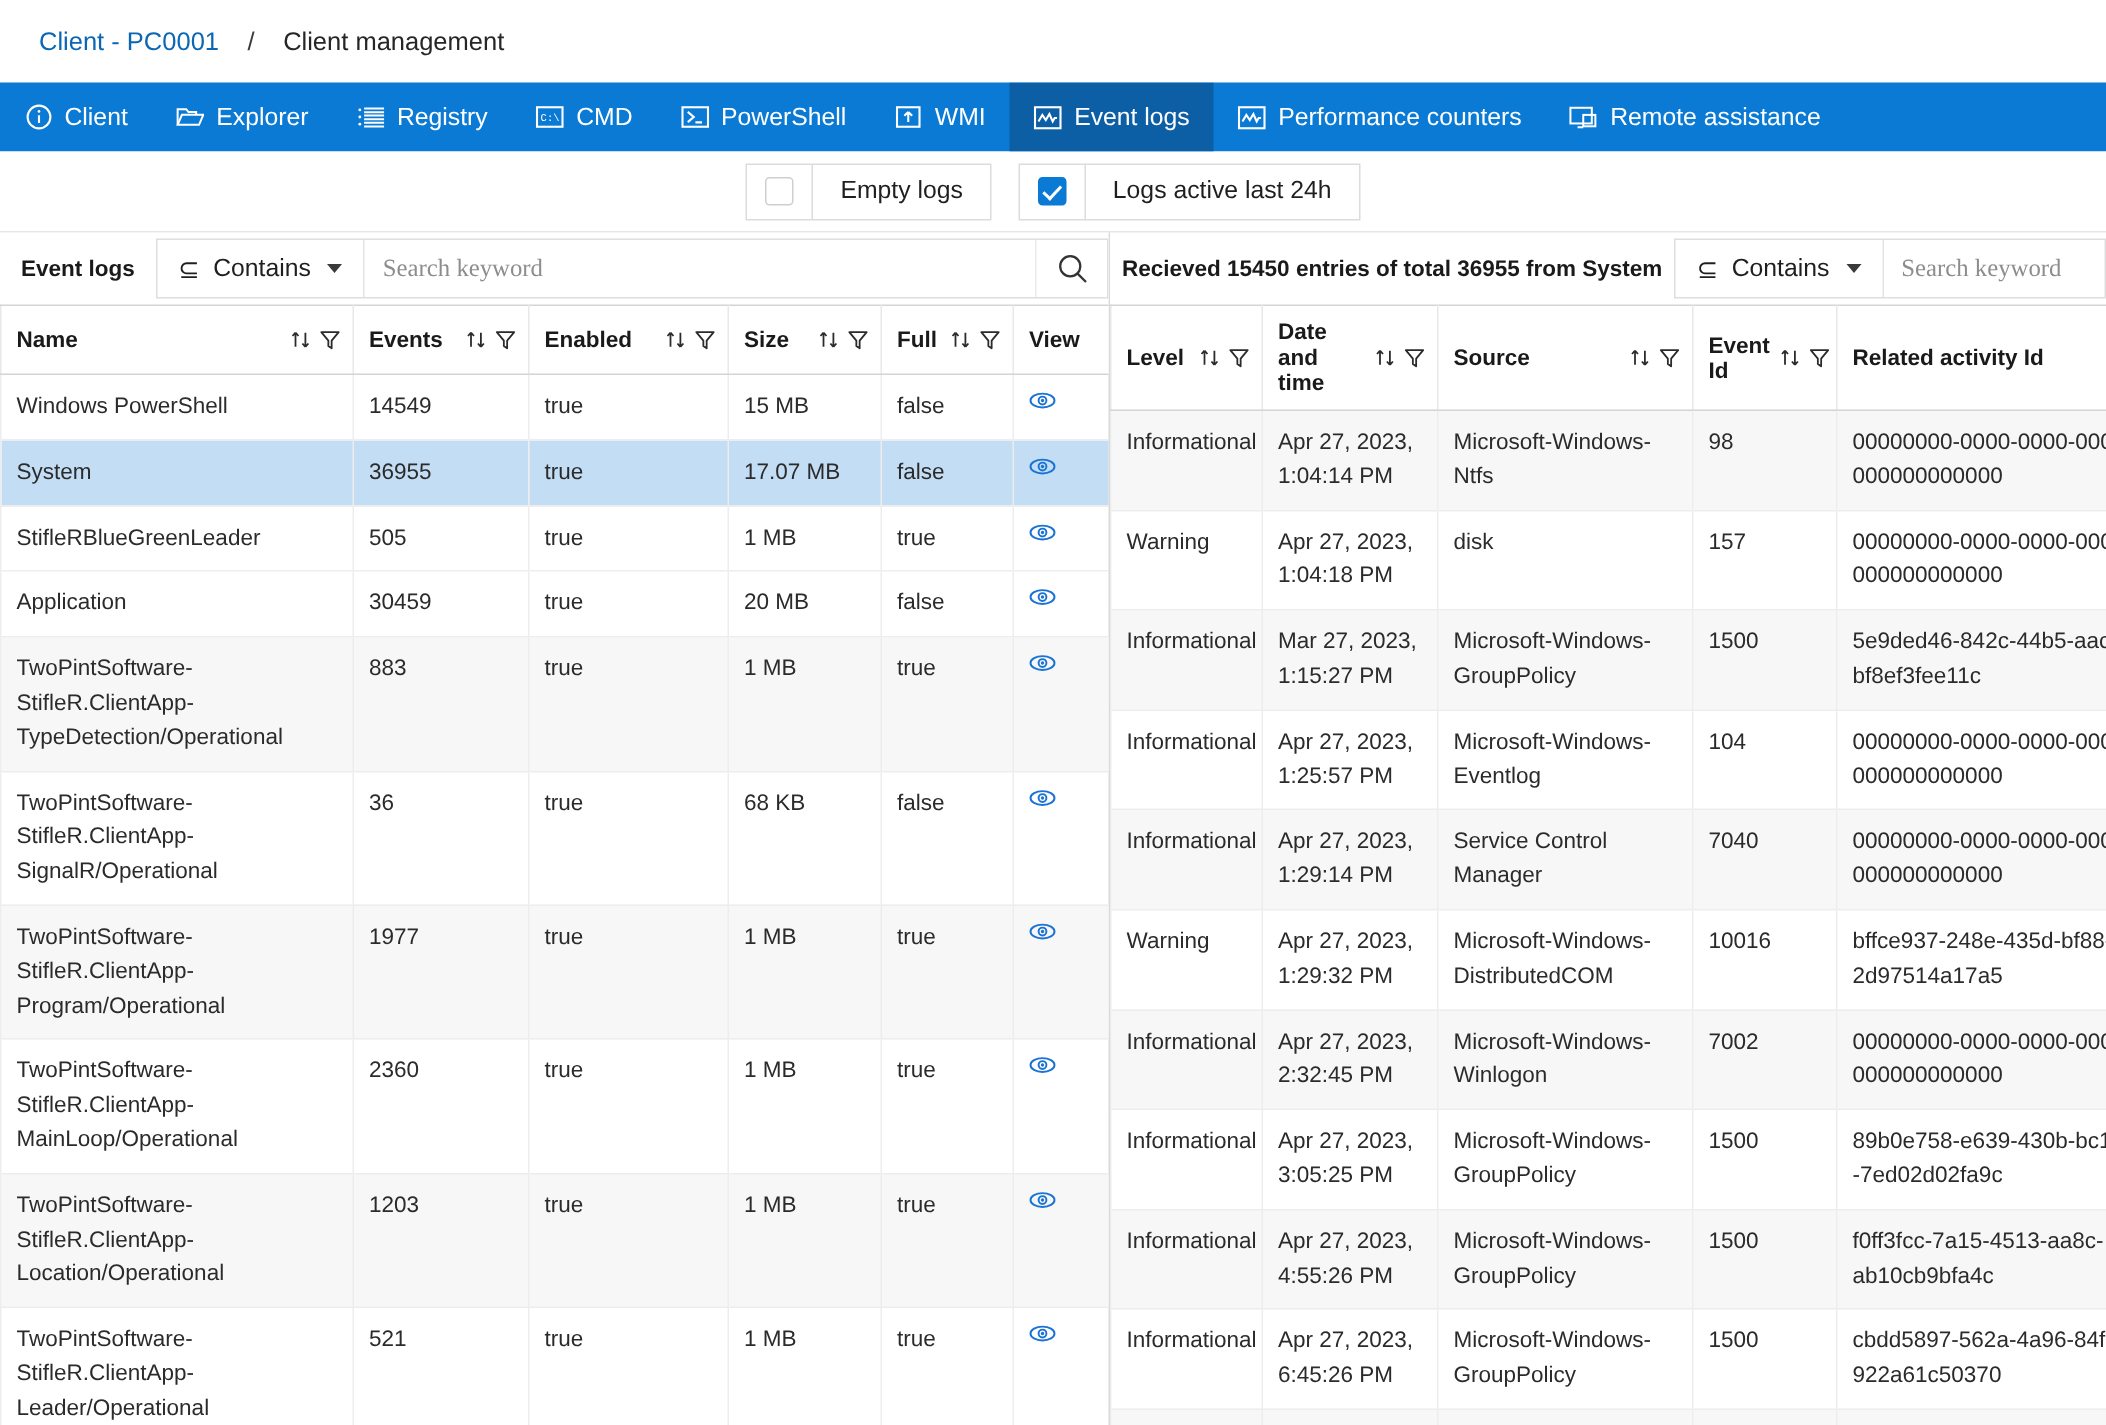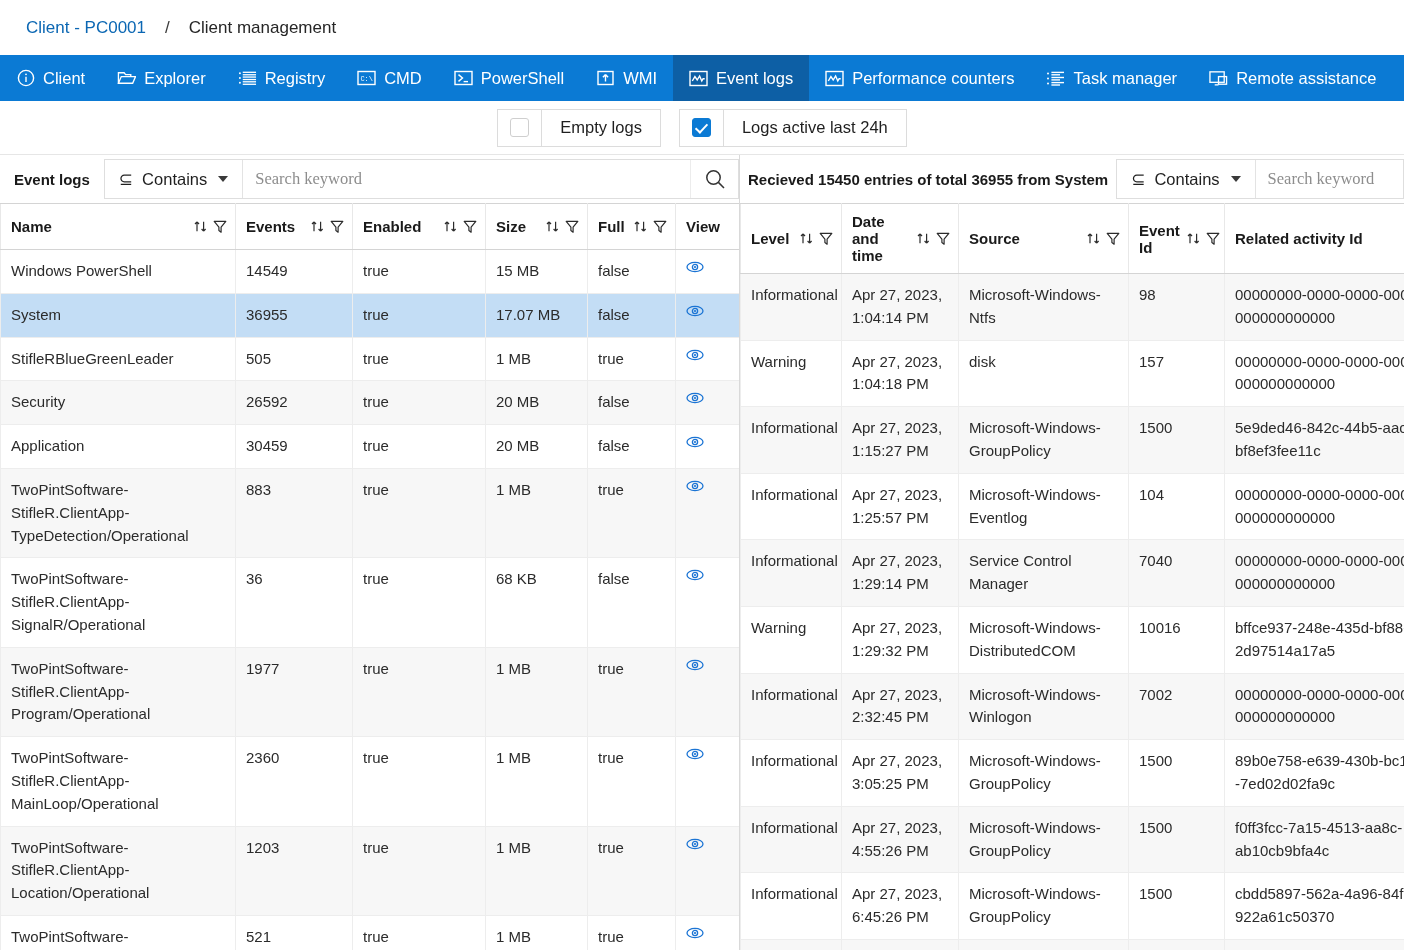--- a/index.html
+++ b/index.html
@@ -342,36 +342,20 @@
       <span>Event logs</span>
     </div>
     <div class="nav-item">
       <span class="nav-ico">
         <svg width="19" height="17" viewBox="0 0 19 17">
           <rect x="1" y="1.5" width="17" height="14" stroke="#fff" fill="none" stroke-width="1.4"></rect>
           <path d="M3.3 11l2.6-4.4 2.3 3.4L10.6 6l2.2 5 1.3-2.3h1.6" stroke="#fff" fill="none" stroke-width="1.4"></path>
         </svg>
       </span>
       <span>Performance counters</span>
-    </div>
-    <div class="nav-item">
-      <span class="nav-ico">
-        <svg width="19" height="17" viewBox="0 0 19 17">
-          <circle cx="2" cy="3.4" r="1" fill="#fff"></circle>
-          <circle cx="2" cy="8.5" r="1" fill="#fff"></circle>
-          <circle cx="2" cy="13.6" r="1" fill="#fff"></circle>
-          <line x1="5.4" y1="2.4" x2="18" y2="2.4" stroke="#fff" fill="none" stroke-width="1.4"></line>
-          <line x1="5.4" y1="4.8" x2="14" y2="4.8" stroke="#fff" fill="none" stroke-width="1.4"></line>
-          <line x1="5.4" y1="7.5" x2="18" y2="7.5" stroke="#fff" fill="none" stroke-width="1.4"></line>
-          <line x1="5.4" y1="9.9" x2="14" y2="9.9" stroke="#fff" fill="none" stroke-width="1.4"></line>
-          <line x1="5.4" y1="12.6" x2="18" y2="12.6" stroke="#fff" fill="none" stroke-width="1.4"></line>
-          <line x1="5.4" y1="15" x2="14" y2="15" stroke="#fff" fill="none" stroke-width="1.4"></line>
-        </svg>
-      </span>
-      <span>Task manager</span>
     </div>
     <div class="nav-item">
       <span class="nav-ico">
         <svg width="20" height="17" viewBox="0 0 20 17">
           <rect x="1" y="1.5" width="15" height="11" stroke="#fff" fill="none" stroke-width="1.4"></rect>
           <rect x="10" y="6.5" width="8.5" height="8" stroke="#fff" fill="none" stroke-width="1.4"></rect>
           <line x1="6" y1="15.2" x2="10" y2="15.2" stroke="#fff" fill="none" stroke-width="1.4"></line>
         </svg>
       </span>
       <span>Remote assistance</span>
@@ -538,34 +522,20 @@
             <td><span>1 MB</span></td>
             <td><span>true</span></td>
             <td>
               <svg class="eye" width="18" height="12" viewBox="0 0 18 12">
                 <ellipse cx="9" cy="6" rx="8" ry="4.6" fill="none" stroke="#1b74d4" stroke-width="1.3"></ellipse>
                 <circle cx="9" cy="6" r="2.6" fill="none" stroke="#1b74d4" stroke-width="1.3"></circle>
                 <circle cx="9" cy="6" r="1.1" fill="#1b74d4"></circle>
               </svg>
             </td>
           </tr>
-          <tr class="alt">
-            <td><span>Security</span></td>
-            <td><span>26592</span></td>
-            <td><span>true</span></td>
-            <td><span>20 MB</span></td>
-            <td><span>false</span></td>
-            <td>
-              <svg class="eye" width="18" height="12" viewBox="0 0 18 12">
-                <ellipse cx="9" cy="6" rx="8" ry="4.6" fill="none" stroke="#1b74d4" stroke-width="1.3"></ellipse>
-                <circle cx="9" cy="6" r="2.6" fill="none" stroke="#1b74d4" stroke-width="1.3"></circle>
-                <circle cx="9" cy="6" r="1.1" fill="#1b74d4"></circle>
-              </svg>
-            </td>
-          </tr>
           <tr class="">
             <td><span>Application</span></td>
             <td><span>30459</span></td>
             <td><span>true</span></td>
             <td><span>20 MB</span></td>
             <td><span>false</span></td>
             <td>
               <svg class="eye" width="18" height="12" viewBox="0 0 18 12">
                 <ellipse cx="9" cy="6" rx="8" ry="4.6" fill="none" stroke="#1b74d4" stroke-width="1.3"></ellipse>
                 <circle cx="9" cy="6" r="2.6" fill="none" stroke="#1b74d4" stroke-width="1.3"></circle>
@@ -756,21 +726,21 @@
           </tr>
           <tr class="">
             <td><span>Warning</span></td>
             <td><span>Apr 27, 2023, 1:04:18 PM</span></td>
             <td><span>disk</span></td>
             <td><span>157</span></td>
             <td><span>00000000-0000-0000-0000-000000000000</span></td>
           </tr>
           <tr class="alt">
             <td><span>Informational</span></td>
-            <td><span>Apr 27, 2023, 1:15:27 PM</span></td>
+            <td><span>Mar 27, 2023, 1:15:27 PM</span></td>
             <td><span>Microsoft-Windows-GroupPolicy</span></td>
             <td><span>1500</span></td>
             <td><span>5e9ded46-842c-44b5-aac8-bf8ef3fee11c</span></td>
           </tr>
           <tr class="">
             <td><span>Informational</span></td>
             <td><span>Apr 27, 2023, 1:25:57 PM</span></td>
             <td><span>Microsoft-Windows-Eventlog</span></td>
             <td><span>104</span></td>
             <td><span>00000000-0000-0000-0000-000000000000</span></td>

